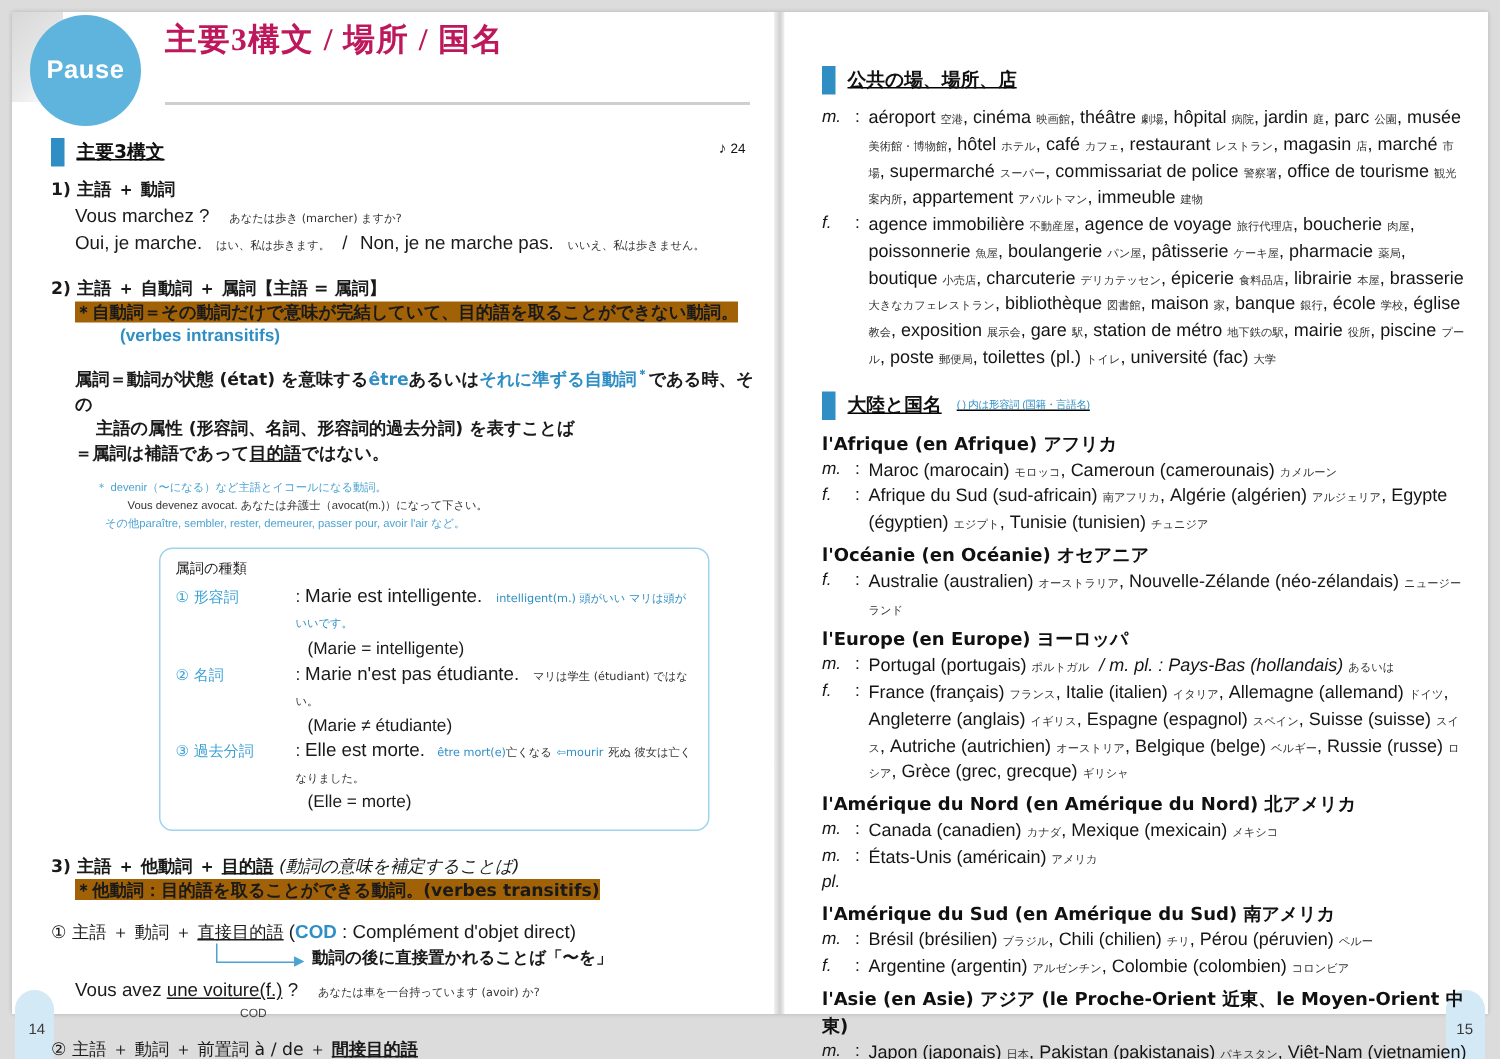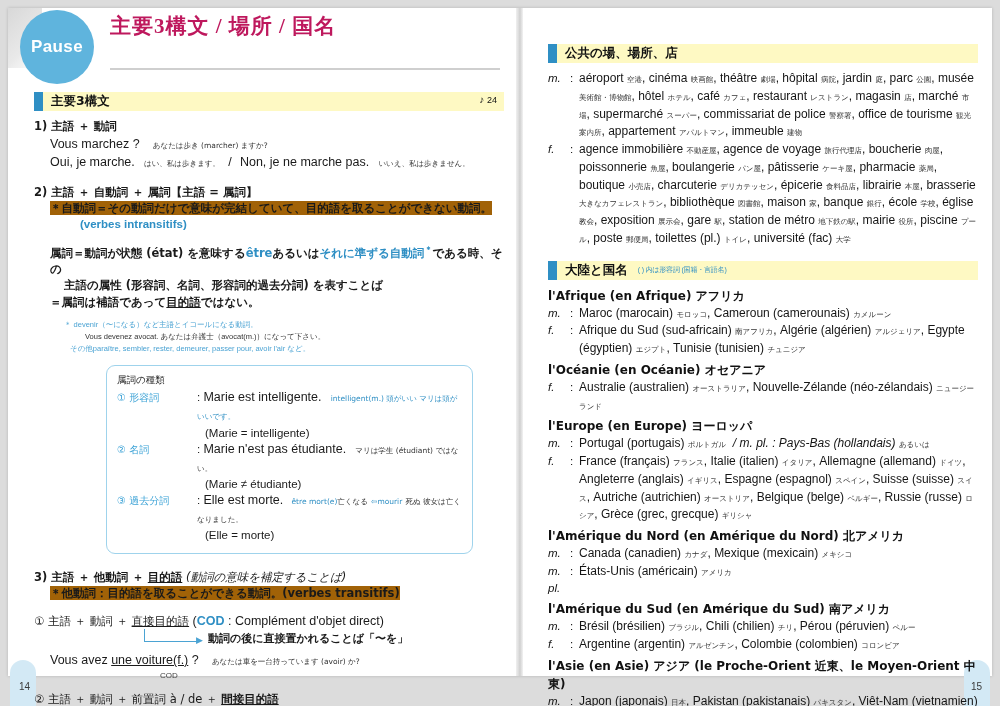--- a/index.html
+++ b/index.html
@@ -56,21 +56,21 @@
     position:absolute;left:110px;top:68px;width:390px;height:2px;background:#cfcfcf;
   }
 
   
   .col-left{position:absolute;left:34px;top:92px;width:470px;height:560px;}
   .col-right{position:absolute;left:548px;top:44px;width:430px;height:620px;}
 
   
   .sec-bar{
     display:flex;align-items:center;
-    background:#fef9c3;height:19px;margin-bottom:7px;position:relative;
+    background:#ffffff;height:19px;margin-bottom:7px;position:relative;text-decoration:underline;
   }
   .sec-bar .tick{width:9px;height:19px;background:#2f8fc4;flex:0 0 auto;}
   .sec-bar .sec-title{
     font-size:12.5px;font-weight:bold;color:#111;margin-left:8px;
     font-family:"DejaVu Sans","Liberation Sans",sans-serif;
   }
   .sec-bar .sec-note{
     font-size:7px;color:#2f8fc4;margin-left:10px;letter-spacing:-.2px;
   }
   .sec-bar .audio{

